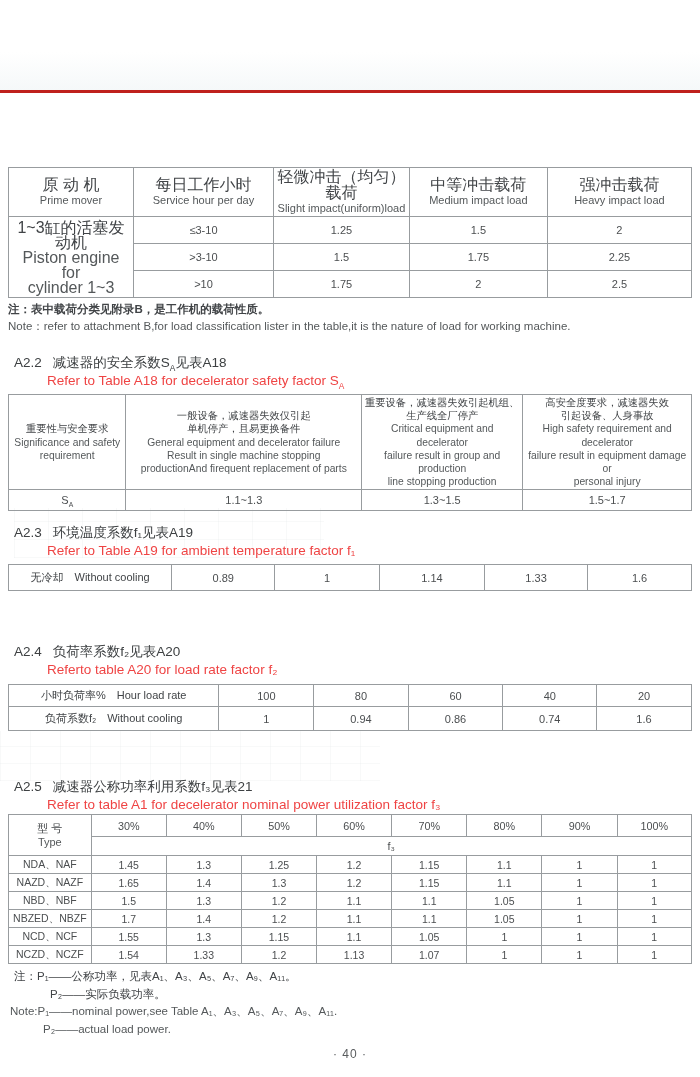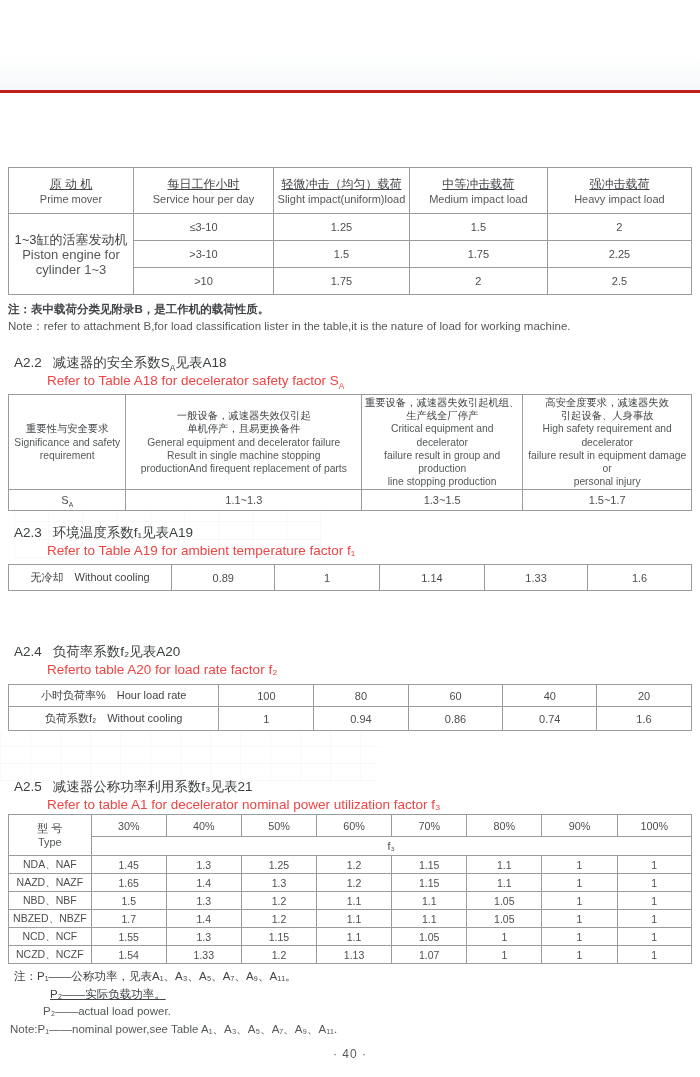--- a/index.html
+++ b/index.html
@@ -32,23 +32,23 @@
   table { width:100%; border-collapse:collapse; table-layout:fixed;
     border:1px solid #83878a; }
   th, td { border:1px solid #989c9f; text-align:center; vertical-align:middle;
     font-weight:normal; padding:1px 2px; }
   .cn { color:#414447; }
   .en { color:#54585a; }
 
   
   .t17 th { height:46px; }
   .t17 td { height:27px; font-size:11px; }
-  .t17 .hcn { font-size:12px; line-height:16px;text-decoration:underline; }
+  .t17 .hcn { font-size:16px; line-height:16px; }
   .t17 .hen { font-size:11px; line-height:14px; }
-  .t17 .grp { font-size:13px; line-height:15px; }
+  .t17 .grp { font-size:16px; line-height:15px; }
 
   
   .t18 th { height:78px; font-size:10.3px; line-height:13.2px; }
   .t18 td { height:21px; font-size:11px; }
 
   
   .t19 .r1 td { height:20px; font-size:11px; }
   .t19 .r2 td { height:26px; font-size:11px; }
   .t20 .r1 td { height:22px; font-size:11px; }
   .t20 .r2 td { height:24px; font-size:11px; }
@@ -65,21 +65,21 @@
   .note-block .enline { color:#54585a; }
 
   .section { position:absolute; left:14px; }
   .sec-cn { font-size:13.5px; color:#3d4042; line-height:17px; }
   .sec-cn .num { margin-right:11px; }
   .sec-en { font-size:13.5px; color:#ef4444; line-height:17px; padding-left:33px; margin-top:1px; }
 
   sub { font-size:.62em; line-height:0; }
 
   .bottom-notes { position:absolute; left:14px; top:968px; font-size:11.5px; line-height:17.5px; }
-  .bottom-notes .ind1 { padding-left:36px;text-decoration:underline; }
+  .bottom-notes .ind1 { padding-left:36px; }
   .bottom-notes .ind2 { padding-left:29px; }
   .bottom-notes .l3 { margin-left:-4px; }
 
   .footer { position:absolute; top:1047px; left:0; width:100%; text-align:center;
     font-size:12px; color:#595c5e; letter-spacing:1px; }
 </style>
 </head>
 <body>
 
 <div class="page">
@@ -381,18 +381,18 @@
         <td>1</td>
         <td>1</td>
       </tr>
     </tbody>
       </table>
   </div>
 
   <div class="bottom-notes">
     <div class="cn">注：P₁——公称功率，见表A₁、A₃、A₅、A₇、A₉、A₁₁。</div>
     <div class="cn ind1">P₂——实际负载功率。</div>
+    <div class="en l3">Note:P₁——nominal power,see Table A₁、A₃、A₅、A₇、A₉、A₁₁.</div>
     <div class="en ind2">P₂——actual load power.</div>
-    <div class="en l3">Note:P₁——nominal power,see Table A₁、A₃、A₅、A₇、A₉、A₁₁.</div>
   </div>
 
   <div class="footer">· 40 ·</div>
 </div>
 
 </body></html>

